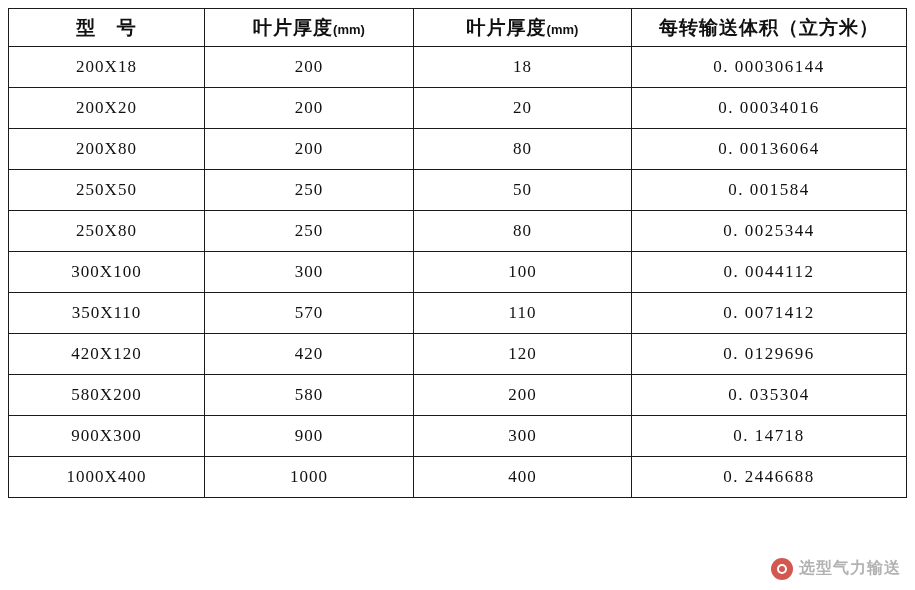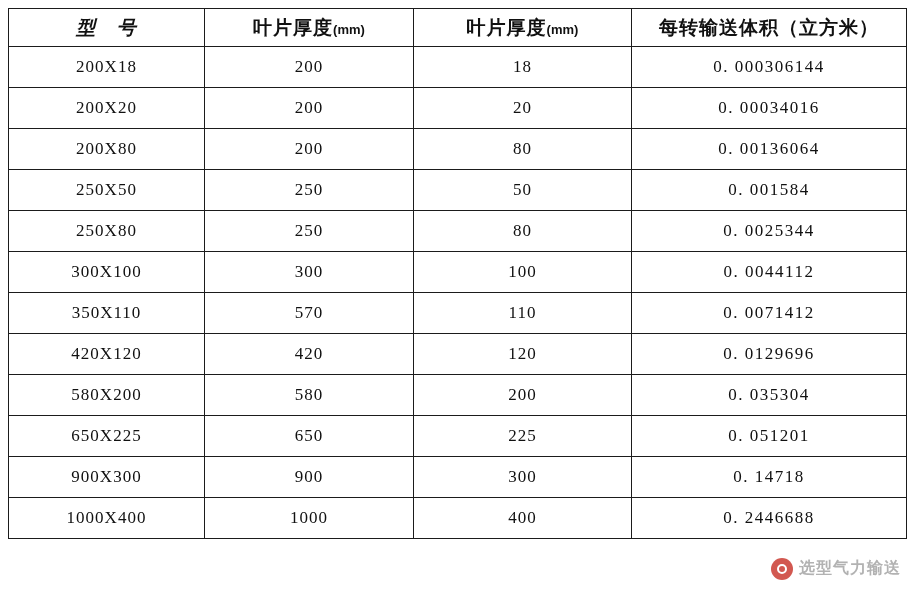--- a/index.html
+++ b/index.html
@@ -46,21 +46,20 @@
     font-family: "Liberation Sans", sans-serif;
   }
   table.spec thead th .unit {
     font-size: 13px;
     font-weight: bold;
     letter-spacing: 0;
   }
   table.spec thead th.model-head {
     letter-spacing: 8px;
     padding-left: 8px;
-    font-style: italic;
   }
   table.spec tbody td {
     height: 38px;
     font-size: 17px;
     letter-spacing: 1px;
     margin-top: 24px;
   }
   table.spec tbody td.vol {
     letter-spacing: 1.5px;
   }
@@ -171,26 +170,20 @@
         <td>120</td>
         <td class="vol">0. 0129696</td>
       </tr>
       <tr>
         <td>580X200</td>
         <td>580</td>
         <td>200</td>
         <td class="vol">0. 035304</td>
       </tr>
       <tr>
-        <td>650X225</td>
-        <td>650</td>
-        <td>225</td>
-        <td class="vol">0. 051201</td>
-      </tr>
-      <tr>
         <td>900X300</td>
         <td>900</td>
         <td>300</td>
         <td class="vol">0. 14718</td>
       </tr>
       <tr>
         <td>1000X400</td>
         <td>1000</td>
         <td>400</td>
         <td class="vol">0. 2446688</td>

